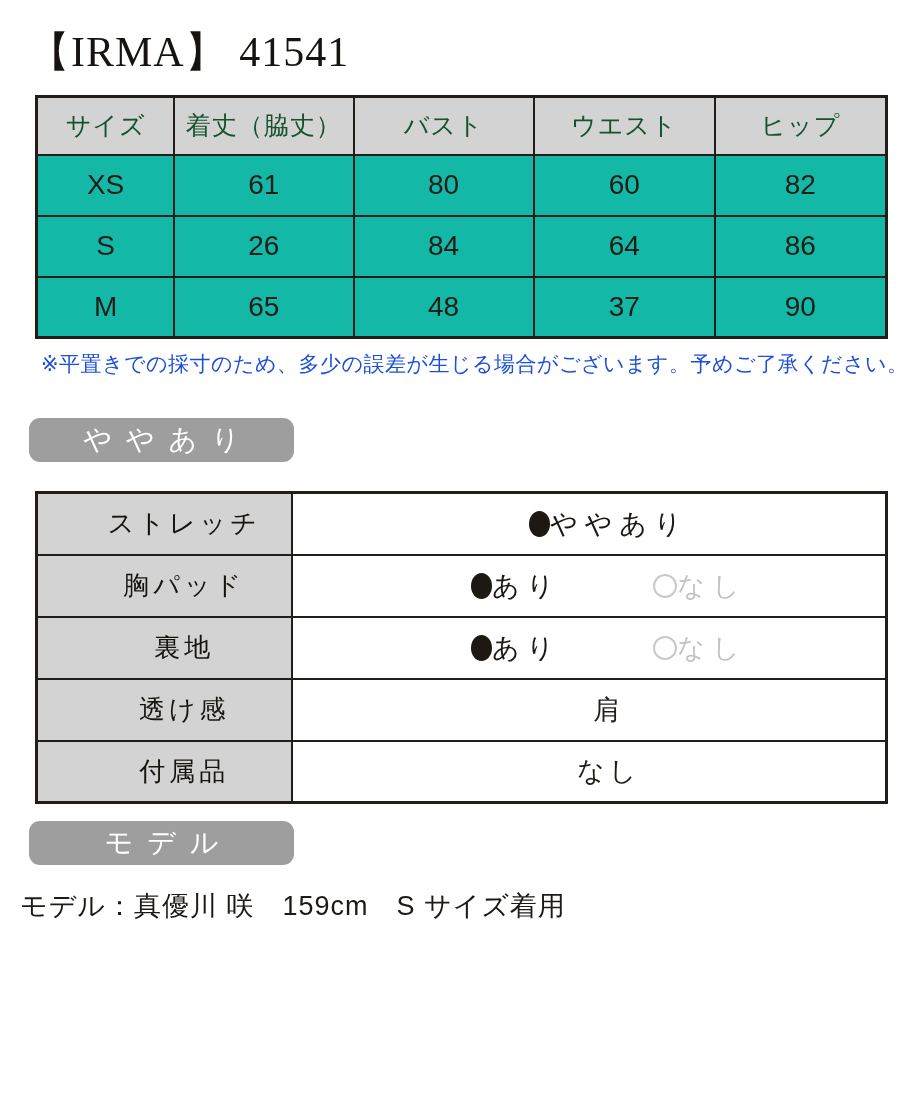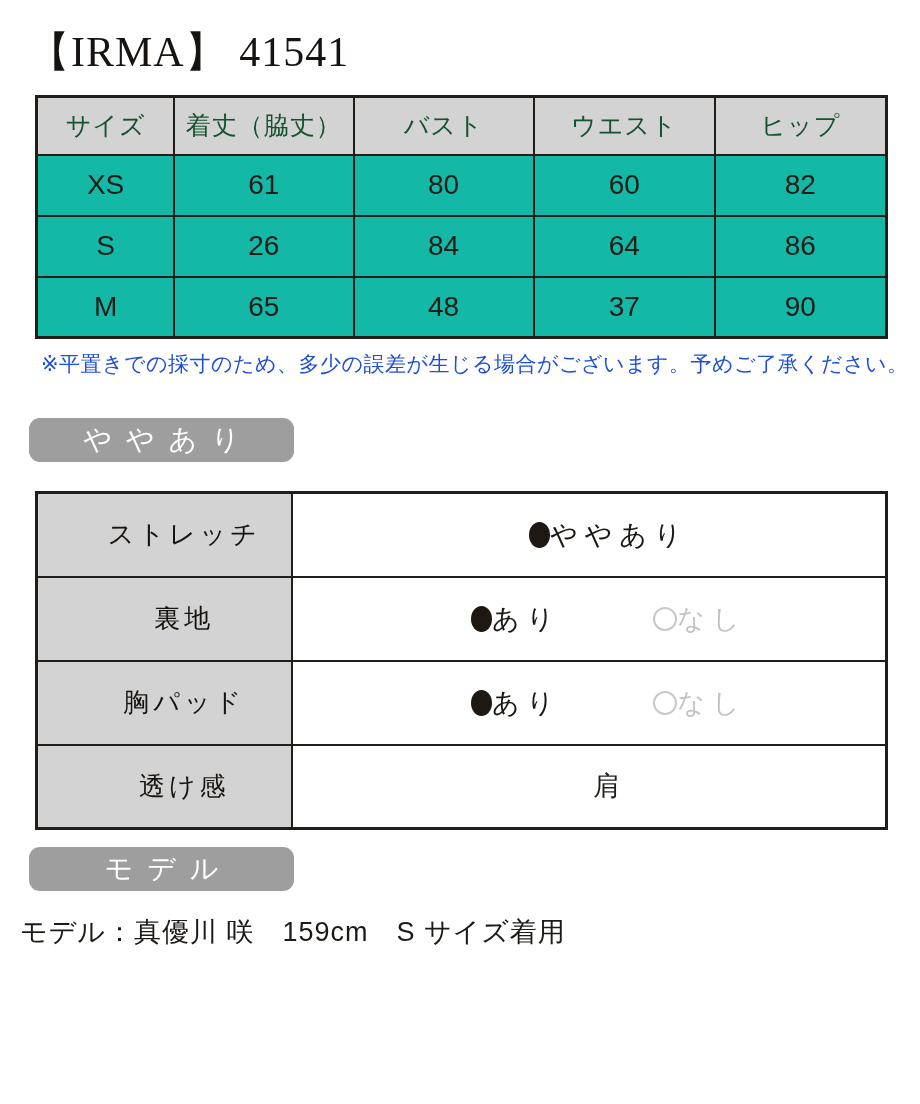--- a/index.html
+++ b/index.html
@@ -83,21 +83,21 @@
 
   
   .detail-table {
     margin: 29px 0 0 35px;
     width: 853px;
     table-layout: fixed;
     border: 3px solid #231d19;
   }
   .detail-table td {
     border: 2px solid #231d19;
-    height: 84px;
+    height: 62px;
     vertical-align: middle;
     padding-left: 40px;
   }
   .detail-table .spec-label {
     width: 255px;
     background: #d3d3d3;
     text-align: center;
     font-size: 26px;
     letter-spacing: 4px;
     color: #17130f;
@@ -218,55 +218,61 @@
     <td class="spec-value">
       <div class="value-flex">
         <span class="option selected">
           <span class="dot"></span>
           <span class="option-label">ややあり</span>
         </span>
       </div>
     </td>
   </tr>
   <tr>
-    <td class="spec-label">裏地</td>
+    <td class="spec-label">胸パッド</td>
     <td class="spec-value">
       <div class="value-flex">
         <span class="option selected">
           <span class="dot"></span>
           <span class="option-label">あり</span>
         </span>
         <span class="option unselected">
           <span class="ring"></span>
           <span class="option-label">なし</span>
         </span>
       </div>
     </td>
   </tr>
   <tr>
-    <td class="spec-label">胸パッド</td>
+    <td class="spec-label">裏地</td>
     <td class="spec-value">
       <div class="value-flex">
         <span class="option selected">
           <span class="dot"></span>
           <span class="option-label">あり</span>
         </span>
         <span class="option unselected">
           <span class="ring"></span>
           <span class="option-label">なし</span>
         </span>
       </div>
     </td>
   </tr>
   <tr>
     <td class="spec-label">透け感</td>
     <td class="spec-value">
       <span class="plain-value">肩</span>
     </td>
   </tr>
+  <tr>
+    <td class="spec-label">付属品</td>
+    <td class="spec-value">
+      <span class="plain-value">なし</span>
+    </td>
+  </tr>
 </tbody>
   </table>
 
 <div class="section-header model">
   <span>モデル</span>
 </div>
 
 <p class="model-line">モデル：真優川 咲　159cm　S サイズ着用</p>
 
 </body></html>

